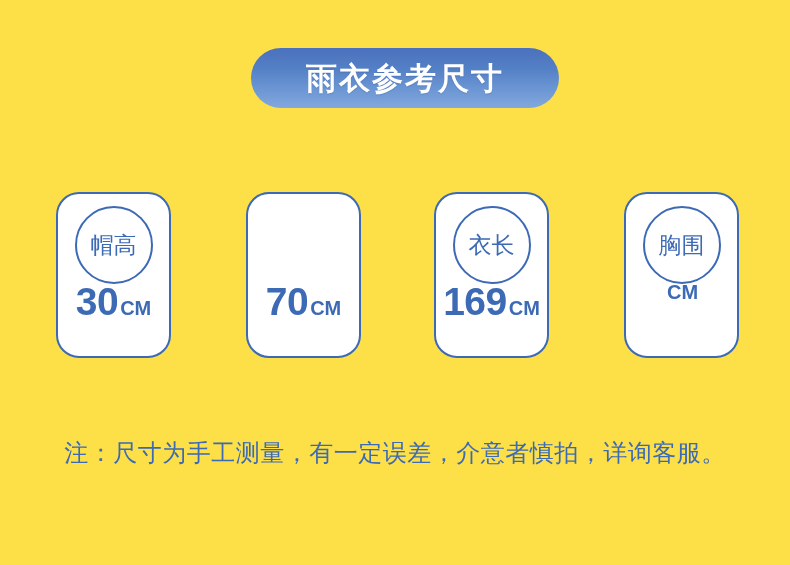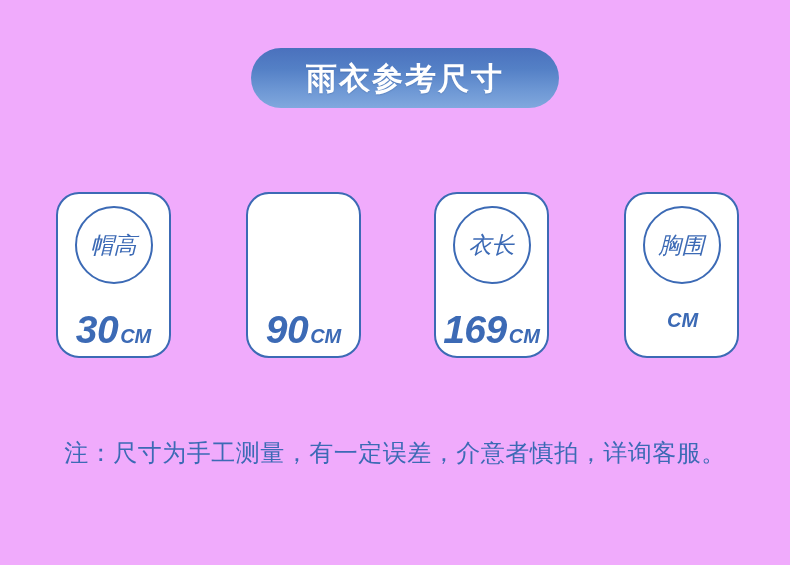--- a/index.html
+++ b/index.html
@@ -16,21 +16,21 @@
     font-family: "Liberation Sans", "DejaVu Sans", sans-serif;
     -webkit-font-smoothing: antialiased;
   }
 
   #page {
     position: absolute;
     left: 0;
     top: 0;
     width: 790px;
     height: 565px;
-    background: #f0abfc;
+    background: #fde047;
   }
 
   
   .title-banner {
     position: absolute;
     left: 251px;
     top: 48px;
     width: 308px;
     height: 60px;
     border-radius: 30px;
@@ -50,21 +50,20 @@
     text-shadow: 0 1px 1px rgba(40,70,130,0.25);
   }
 
   
   .cards-row {
     position: absolute;
     left: 0;
     top: 192px;
     width: 648px;
     height: 166px;
-    font-style: italic;
   }
   .size-card {
     position: absolute;
     top: 0;
     width: 115px;
     height: 166px;
     border: 2px solid #3c6ab5;
     border-radius: 23px;
     box-sizing: border-box;
     background: #ffffff;
@@ -94,21 +93,21 @@
     font-weight: 500;
     line-height: 1;
     letter-spacing: 0px;
     white-space: nowrap;
   }
 
   .value-row {
     position: absolute;
     left: 0;
     right: 0;
-    top: 116px;
+    top: 88px;
     height: 48px;
     display: flex;
     align-items: baseline;
     justify-content: center;
     color: #3c6ab5;
     text-align: right;
   }
   .value-number {
     font-size: 39px;
     font-weight: bold;
@@ -153,21 +152,21 @@
         <span class="label-circle-text">帽高</span>
       </div>
       <div class="value-row">
         <span class="value-number">30</span>
         <span class="value-unit">CM</span>
       </div>
     </div>
 
     <div class="size-card c1">
       <div class="value-row">
-        <span class="value-number">90</span>
+        <span class="value-number">70</span>
         <span class="value-unit">CM</span>
       </div>
     </div>
 
     <div class="size-card c2">
       <div class="label-circle">
         <span class="label-circle-text">衣长</span>
       </div>
       <div class="value-row">
         <span class="value-number">169</span>

